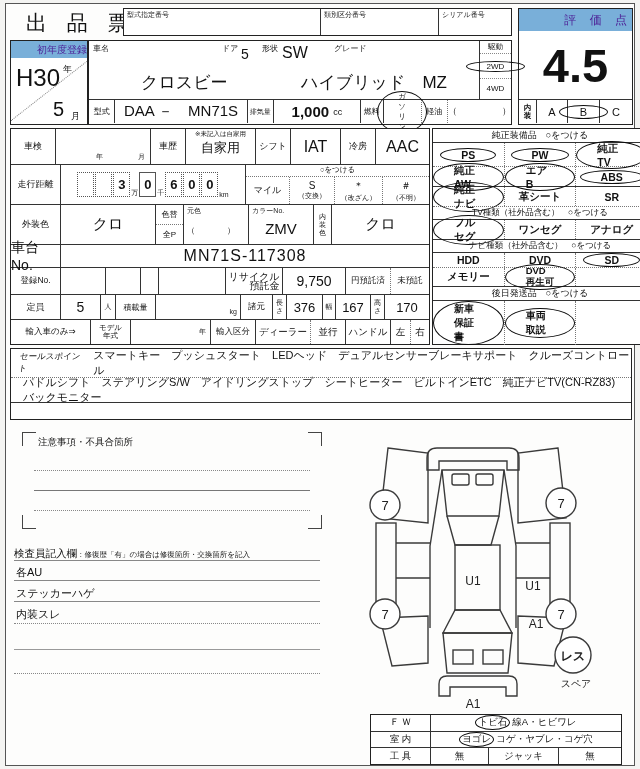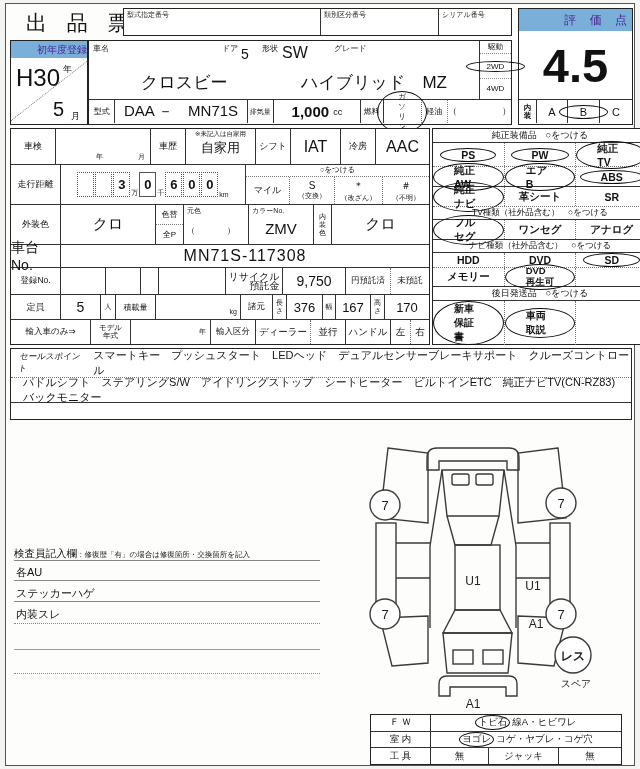--- a/index.html
+++ b/index.html
@@ -321,20 +321,30 @@
   <div class="abs bx" style="left:10px;top:348px;width:622px;height:72px">
     <div class="row bbd" style="height:29px;align-items:center">
       <span style="font-size:8.5px;padding:0 6px 0 8px;transform:skewX(-8deg)">セールスポイント</span>
       <span class="b" style="font-size:11px">スマートキー　プッシュスタート　LEDヘッド　デュアルセンサーブレーキサポート　クルーズコントロール</span>
     </div>
     <div class="cell bb" style="height:25px;justify-content:flex-start;padding-left:12px">
         <span class="b" style="font-size:11px">パドルシフト　ステアリングS/W　アイドリングストップ　シートヒーター　ビルトインETC　純正ナビTV(CN-RZ83)　バックモニター</span>
       </div>
   </div>
 
+  <div class="abs" style="left:22px;top:432px;width:300px;height:97px">
+    <div class="abs" style="left:0;top:0;width:14px;height:14px;border-left:1.5px solid #444;border-top:1.5px solid #444"></div>
+    <div class="abs" style="right:0;top:0;width:14px;height:14px;border-right:1.5px solid #444;border-top:1.5px solid #444"></div>
+    <div class="abs" style="left:0;bottom:0;width:14px;height:14px;border-left:1.5px solid #444;border-bottom:1.5px solid #444"></div>
+    <div class="abs" style="right:0;bottom:0;width:14px;height:14px;border-right:1.5px solid #444;border-bottom:1.5px solid #444"></div>
+    <span class="abs b" style="left:16px;top:4px;font-size:9.5px">注意事項・不具合箇所</span>
+    <div class="lined" style="left:12px;right:12px;top:38px"></div>
+    <div class="line" style="left:12px;right:12px;top:58px;border-color:#777"></div>
+    <div class="lined" style="left:12px;right:12px;top:78px"></div>
+  </div>
 
   <div class="abs" style="left:14px;top:543px;width:310px;height:215px">
     <div>
       <span class="b" style="font-size:10.5px">検査員記入欄</span><span style="font-size:7.5px">：修復歴「有」の場合は修復箇所・交換箇所を記入</span>
     </div>
     <div class="line" style="left:0;right:4px;top:17px;border-color:#888"></div>
     <div class="abs b" style="left:2px;top:22px;font-size:11px">各AU</div>
     <div class="line" style="left:0;right:4px;top:37px;border-color:#888"></div>
     <div class="abs b" style="left:2px;top:43px;font-size:11px">ステッカーハゲ</div>
     <div class="line" style="left:0;right:4px;top:58px;border-color:#888"></div>

